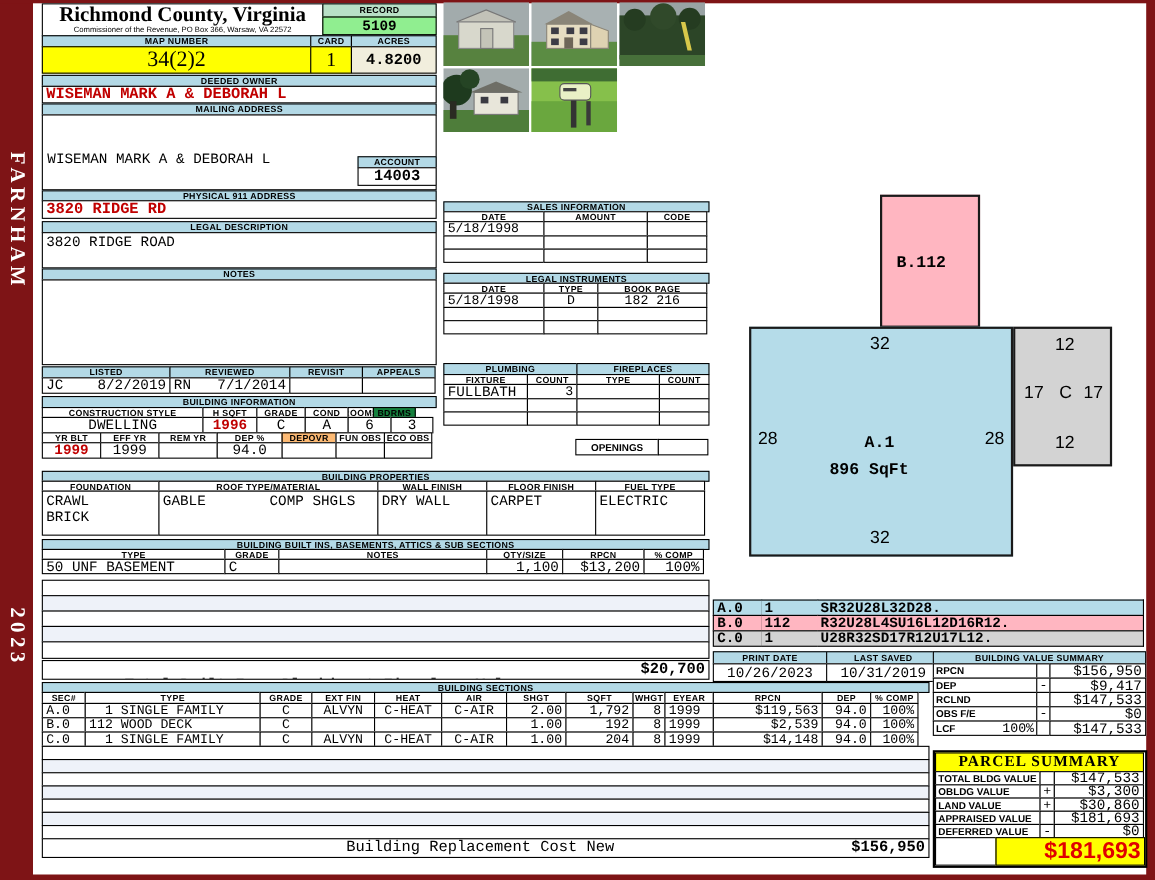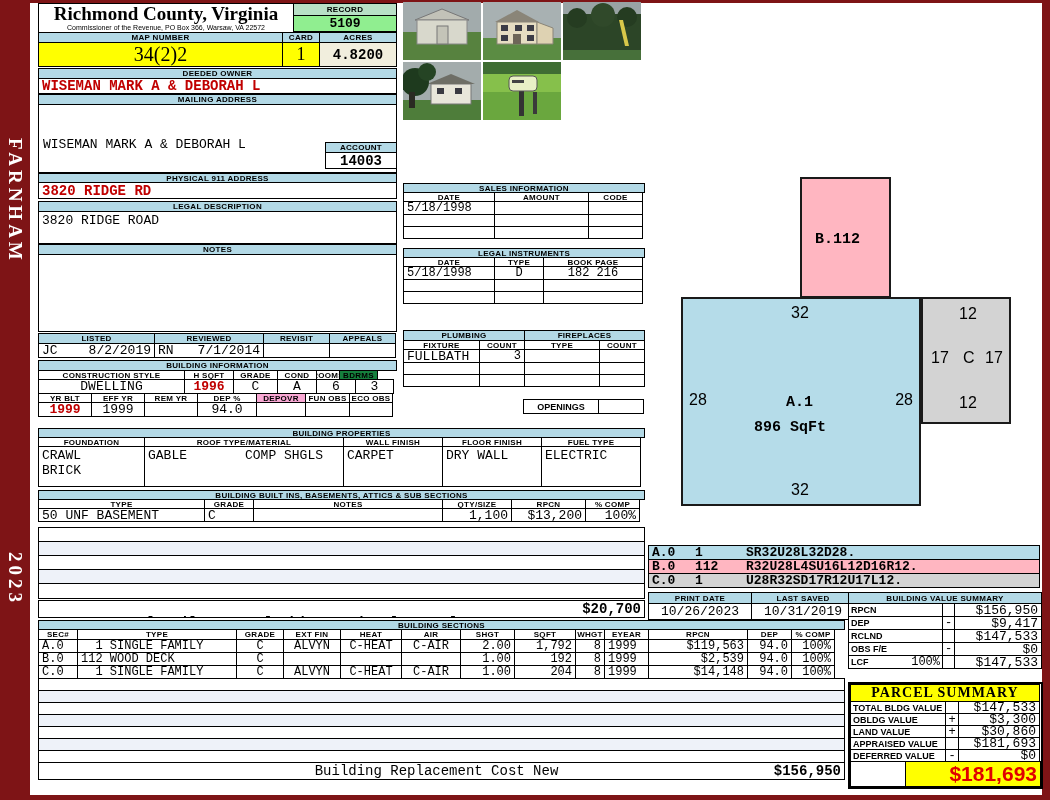--- a/index.html
+++ b/index.html
@@ -267,21 +267,21 @@
       <div class="c ct" style="width:45px;height:15px;font-size:13px;">C</div>
       <div class="c ct" style="width:40px;height:15px;font-size:13px;">A</div>
       <div class="c ct" style="width:40px;height:15px;font-size:13px;">6</div>
       <div class="c ct" style="width:39px;height:15px;font-size:13px;">3</div>
     </div>
     <div class="r" style="height:10px;">
       <div class="h" style="width:54px;height:10px;background:#fff;">YR BLT</div>
       <div class="h" style="width:54px;height:10px;background:#fff;">EFF YR</div>
       <div class="h" style="width:54px;height:10px;background:#fff;">REM YR</div>
       <div class="h" style="width:60px;height:10px;background:#fff;">DEP %</div>
-      <div class="h" style="width:50px;height:10px;background:#f9a8d4;">DEPOVR</div>
+      <div class="h" style="width:50px;height:10px;background:#fdba74;">DEPOVR</div>
       <div class="h" style="width:45px;height:10px;background:#fff;">FUN OBS</div>
       <div class="h" style="width:44px;height:10px;background:#fff;">ECO OBS</div>
     </div>
     <div class="r" style="height:15px;">
       <div class="c ct red" style="width:54px;height:15px;font-size:13px;">1999</div>
       <div class="c ct" style="width:54px;height:15px;font-size:13px;">1999</div>
       <div class="c ct" style="width:54px;height:15px;"></div>
       <div class="c ct" style="width:60px;height:15px;font-size:13px;">94.0</div>
       <div class="c ct" style="width:50px;height:15px;"></div>
       <div class="c ct" style="width:45px;height:15px;"></div>
@@ -294,22 +294,22 @@
     <div class="r" style="height:10px;">
       <div class="h" style="width:107px;height:10px;background:#fff;">FOUNDATION</div>
       <div class="h" style="width:200px;height:10px;background:#fff;">ROOF TYPE/MATERIAL</div>
       <div class="h" style="width:100px;height:10px;background:#fff;">WALL FINISH</div>
       <div class="h" style="width:100px;height:10px;background:#fff;">FLOOR FINISH</div>
       <div class="h" style="width:100px;height:10px;background:#fff;">FUEL TYPE</div>
     </div>
     <div class="r" style="height:41px;">
       <div class="c" style="width:107px;height:41px;display:block;padding-top:1px;font-size:13px;"><div>CRAWL</div><div>BRICK</div></div>
       <div class="c" style="width:200px;height:41px;align-items:flex-start;justify-content:space-between;padding:1px 20px 0 3px;font-size:13px;"><span>GABLE</span><span>COMP SHGLS</span></div>
+      <div class="c" style="width:100px;height:41px;align-items:flex-start;padding-top:1px;font-size:13px;">DRY WALL</div>
       <div class="c" style="width:100px;height:41px;align-items:flex-start;padding-top:1px;font-size:13px;">CARPET</div>
-      <div class="c" style="width:100px;height:41px;align-items:flex-start;padding-top:1px;font-size:13px;">DRY WALL</div>
       <div class="c" style="width:100px;height:41px;align-items:flex-start;padding-top:1px;font-size:13px;">ELECTRIC</div>
     </div>
   </div>
 
   <div class="t" style="left:38px;top:490px;">
     <div class="h" style="width:607px;height:10px;">BUILDING BUILT INS, BASEMENTS, ATTICS &amp; SUB SECTIONS</div>
     <div class="r" style="height:10px;">
       <div class="h" style="width:167px;height:10px;background:#fff;">TYPE</div>
       <div class="h" style="width:50px;height:10px;background:#fff;">GRADE</div>
       <div class="h" style="width:190px;height:10px;background:#fff;">NOTES</div>

